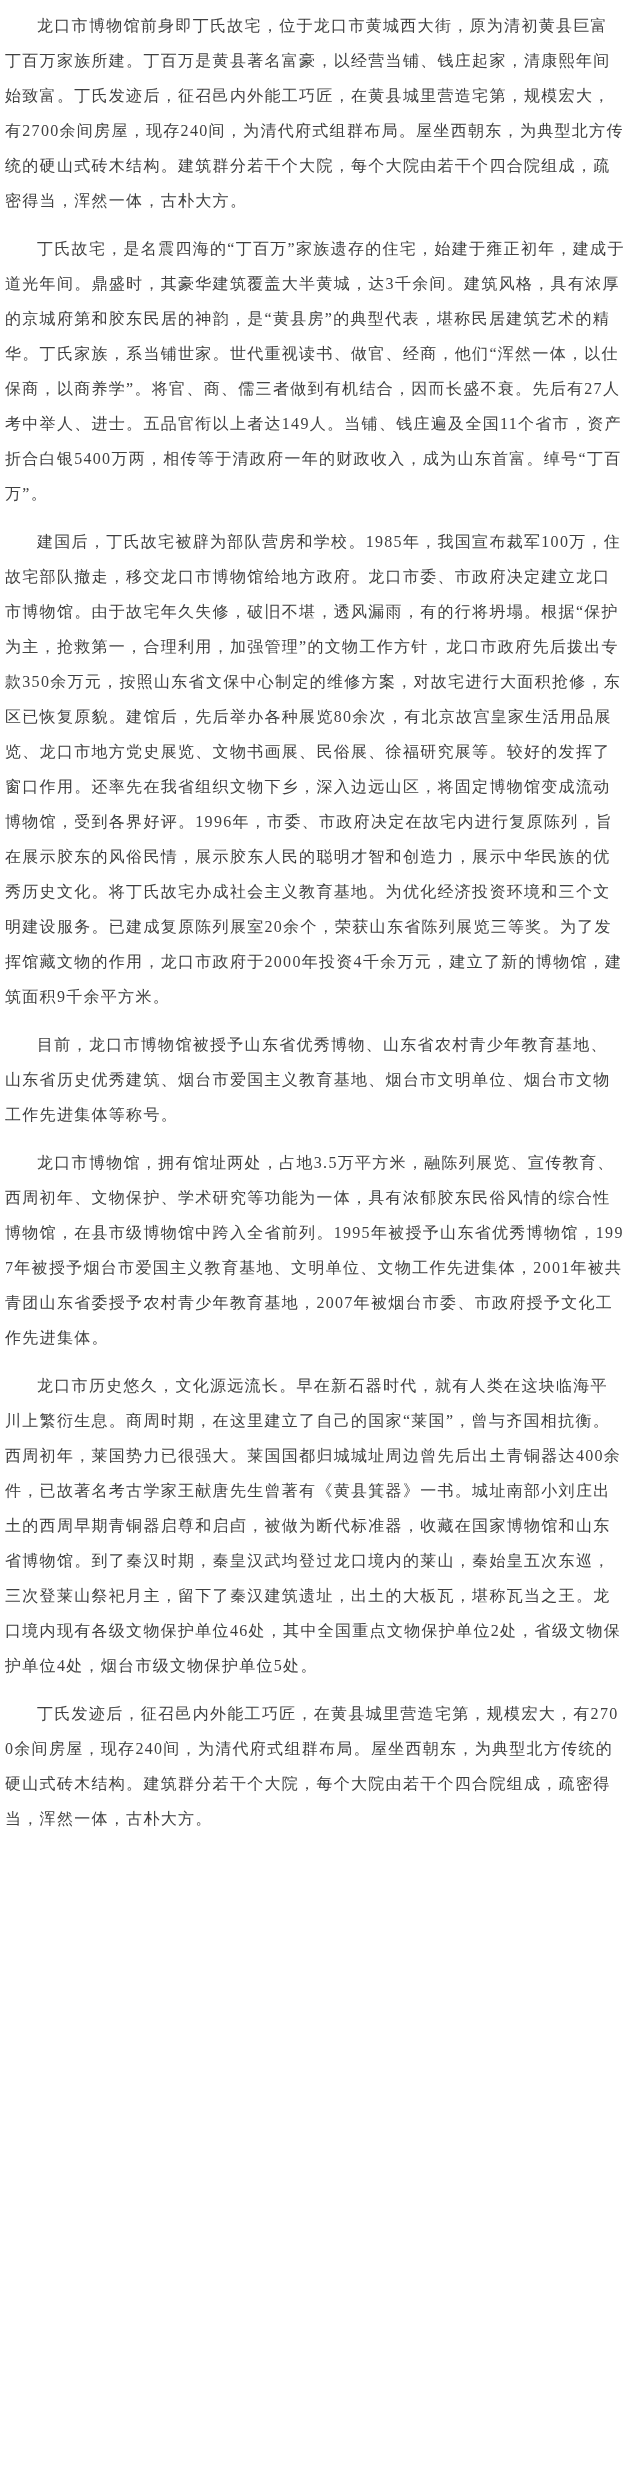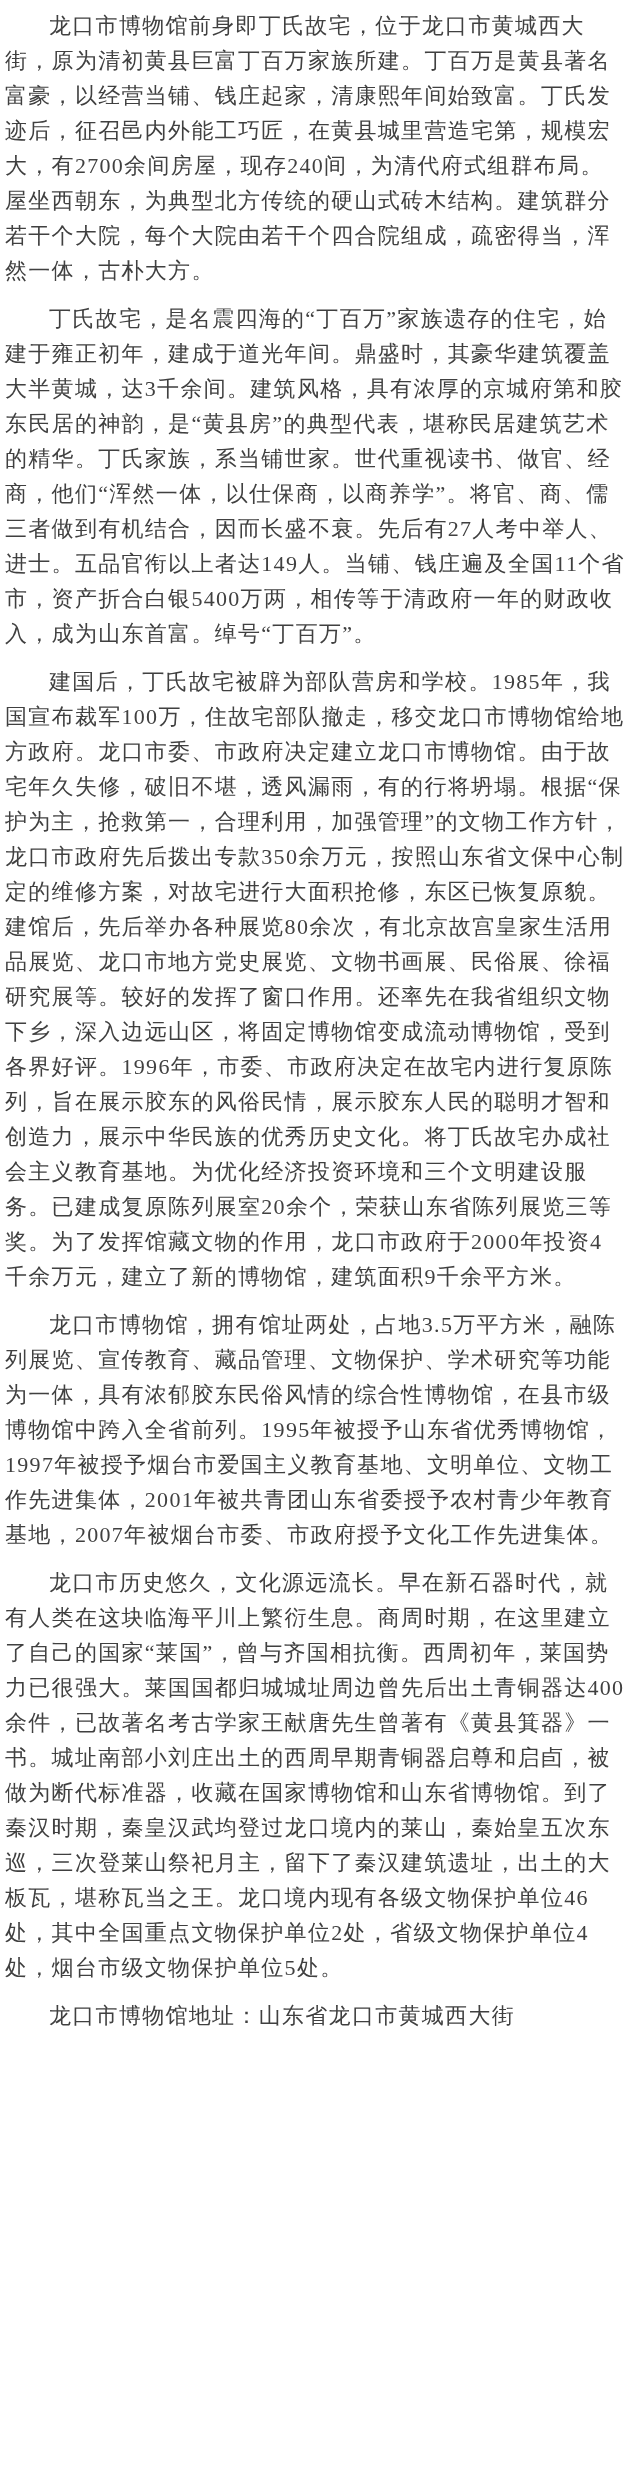--- a/index.html
+++ b/index.html
@@ -10,36 +10,37 @@
   body {
     width: 640px;
     min-height: 2490px;
     box-sizing: border-box;
   }
   .article {
     box-sizing: border-box;
     width: 640px;
     padding: 8px 15px 20px 5px;
     font-family: "Liberation Serif", "DejaVu Serif", serif;
-    font-size: 22px;
+    font-size: 16px;
     letter-spacing: 1.3px;
     line-height: 35px;
     color: #404040;
     text-align: left;
   }
   .article p {
     margin: 0 0 13px 0;
     text-indent: 2em;
     word-break: break-all;
     overflow-wrap: anywhere;
   }
 </style>
 </head>
 <body>
 
 <div class="article">
   <p>龙口市博物馆前身即丁氏故宅，位于龙口市黄城西大街，原为清初黄县巨富丁百万家族所建。丁百万是黄县著名富豪，以经营当铺、钱庄起家，清康熙年间始致富。丁氏发迹后，征召邑内外能工巧匠，在黄县城里营造宅第，规模宏大，有2700余间房屋，现存240间，为清代府式组群布局。屋坐西朝东，为典型北方传统的硬山式砖木结构。建筑群分若干个大院，每个大院由若干个四合院组成，疏密得当，浑然一体，古朴大方。</p>
   <p>丁氏故宅，是名震四海的“丁百万”家族遗存的住宅，始建于雍正初年，建成于道光年间。鼎盛时，其豪华建筑覆盖大半黄城，达3千余间。建筑风格，具有浓厚的京城府第和胶东民居的神韵，是“黄县房”的典型代表，堪称民居建筑艺术的精华。丁氏家族，系当铺世家。世代重视读书、做官、经商，他们“浑然一体，以仕保商，以商养学”。将官、商、儒三者做到有机结合，因而长盛不衰。先后有27人考中举人、进士。五品官衔以上者达149人。当铺、钱庄遍及全国11个省市，资产折合白银5400万两，相传等于清政府一年的财政收入，成为山东首富。绰号“丁百万”。</p>
   <p>建国后，丁氏故宅被辟为部队营房和学校。1985年，我国宣布裁军100万，住故宅部队撤走，移交龙口市博物馆给地方政府。龙口市委、市政府决定建立龙口市博物馆。由于故宅年久失修，破旧不堪，透风漏雨，有的行将坍塌。根据“保护为主，抢救第一，合理利用，加强管理”的文物工作方针，龙口市政府先后拨出专款350余万元，按照山东省文保中心制定的维修方案，对故宅进行大面积抢修，东区已恢复原貌。建馆后，先后举办各种展览80余次，有北京故宫皇家生活用品展览、龙口市地方党史展览、文物书画展、民俗展、徐福研究展等。较好的发挥了窗口作用。还率先在我省组织文物下乡，深入边远山区，将固定博物馆变成流动博物馆，受到各界好评。1996年，市委、市政府决定在故宅内进行复原陈列，旨在展示胶东的风俗民情，展示胶东人民的聪明才智和创造力，展示中华民族的优秀历史文化。将丁氏故宅办成社会主义教育基地。为优化经济投资环境和三个文明建设服务。已建成复原陈列展室20余个，荣获山东省陈列展览三等奖。为了发挥馆藏文物的作用，龙口市政府于2000年投资4千余万元，建立了新的博物馆，建筑面积9千余平方米。</p>
-  <p>龙口市博物馆，拥有馆址两处，占地3.5万平方米，融陈列展览、宣传教育、藏品管理、文物保护、学术研究等功能为一体，具有浓郁胶东民俗风情的综合性博物馆，在县市级博物馆中跨入全省前列。1995年被授予山东省优秀博物馆，1997年被授予烟台市爱国主义教育基地、文明单位、文物工作先进集体，2001年被共青团山东省委授予农村青少年教育基地，2007年被烟台市委、市政府授予文化工作先进集体。</p>
+  <p>目前，龙口市博物馆被授予山东省优秀博物、山东省农村青少年教育基地、山东省历史优秀建筑、烟台市爱国主义教育基地、烟台市文明单位、烟台市文物工作先进集体等称号。</p>
+  <p>龙口市博物馆，拥有馆址两处，占地3.5万平方米，融陈列展览、宣传教育、西周初年、文物保护、学术研究等功能为一体，具有浓郁胶东民俗风情的综合性博物馆，在县市级博物馆中跨入全省前列。1995年被授予山东省优秀博物馆，1997年被授予烟台市爱国主义教育基地、文明单位、文物工作先进集体，2001年被共青团山东省委授予农村青少年教育基地，2007年被烟台市委、市政府授予文化工作先进集体。</p>
   <p>龙口市历史悠久，文化源远流长。早在新石器时代，就有人类在这块临海平川上繁衍生息。商周时期，在这里建立了自己的国家“莱国”，曾与齐国相抗衡。西周初年，莱国势力已很强大。莱国国都归城城址周边曾先后出土青铜器达400余件，已故著名考古学家王献唐先生曾著有《黄县箕器》一书。城址南部小刘庄出土的西周早期青铜器启尊和启卣，被做为断代标准器，收藏在国家博物馆和山东省博物馆。到了秦汉时期，秦皇汉武均登过龙口境内的莱山，秦始皇五次东巡，三次登莱山祭祀月主，留下了秦汉建筑遗址，出土的大板瓦，堪称瓦当之王。龙口境内现有各级文物保护单位46处，其中全国重点文物保护单位2处，省级文物保护单位4处，烟台市级文物保护单位5处。</p>
-  <p>龙口市博物馆地址：山东省龙口市黄城西大街</p>
+  <p>丁氏发迹后，征召邑内外能工巧匠，在黄县城里营造宅第，规模宏大，有2700余间房屋，现存240间，为清代府式组群布局。屋坐西朝东，为典型北方传统的硬山式砖木结构。建筑群分若干个大院，每个大院由若干个四合院组成，疏密得当，浑然一体，古朴大方。</p>
 </div>
 
 </body></html>

